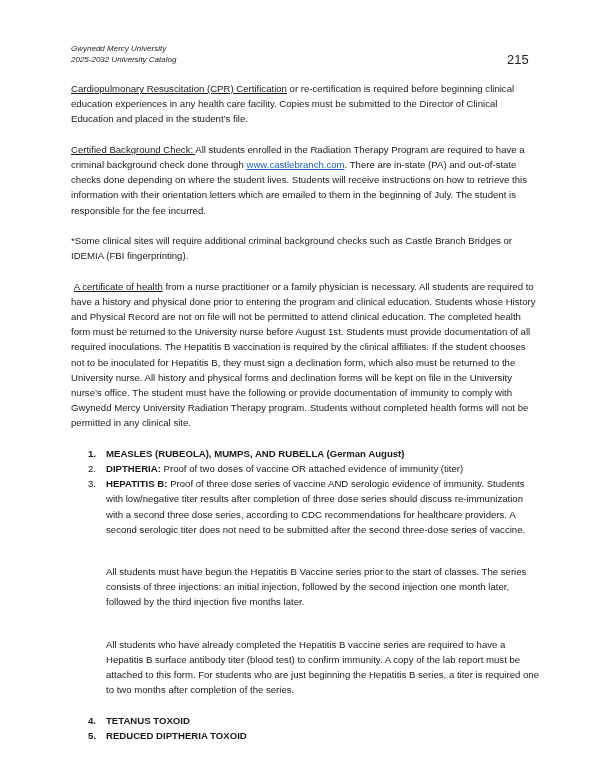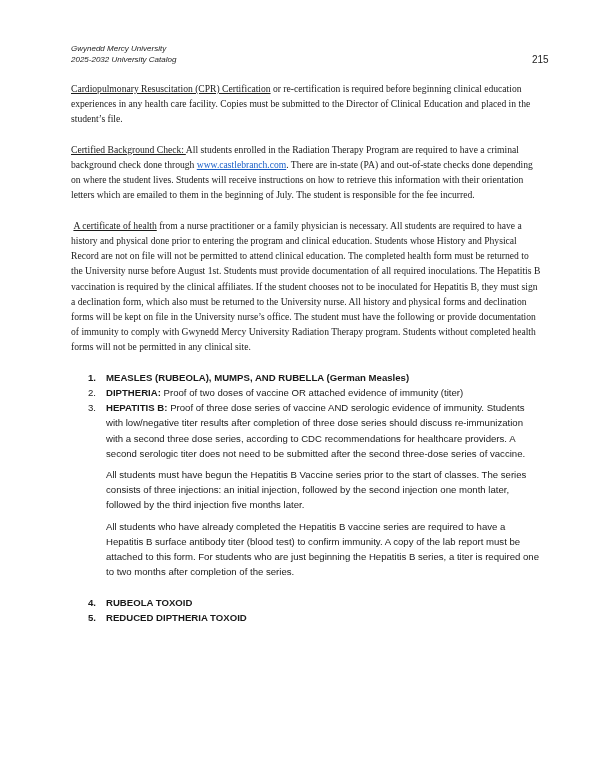--- a/index.html
+++ b/index.html
@@ -3,55 +3,56 @@
 <meta charset="utf-8">
 <style>
   html, body { margin: 0; padding: 0; background: #ffffff; }
   body {
     width: 600px; height: 776px; overflow: hidden; position: relative;
     font-family: "Liberation Sans", sans-serif;
     color: #1a1a1a;
   }
   .page { position: absolute; left: 0; top: 0; width: 584px; height: 776px; }
   .hdr { position: absolute; left: 71px; top: 43px; font-style: italic; font-size: 8px; line-height: 11px; color: #222; }
-  .pnum { position: absolute; left: 532px; top: 54px; font-size: 10px; line-height: 11px; color: #222; }
+  .pnum { position: absolute; left: 507px; top: 54px; font-size: 13px; line-height: 11px; color: #222; }
   .body { position: absolute; left: 71px; top: 81px; width: 470px; font-size: 9.6px; line-height: 15.2px; }
-  p { margin: 0 0 15.2px 0; font-family: Liberation Serif, serif; }
+  p { margin: 0 0 15.2px 0; }
   u { text-decoration: underline; }
   a { color: #1a5fc7; text-decoration: underline; }
   .bold { font-weight: bold; }
   .list { margin: 0; padding: 0; list-style: none; }
   .list li { position: relative; padding-left: 35px; }
   .list .num { position: absolute; left: 17px; top: 0; }
-  .sub { margin-top: 6px; }
+  .sub { margin-top: 27px; }
 </style>
 </head>
 <body>
 
 <div class="page">
   <div class="hdr">
     <div>Gwynedd Mercy University</div>
     <div>2025-2032 University Catalog</div>
   </div>
   <div class="pnum">215</div>
 
   <div class="body">
     <p><u>Cardiopulmonary Resuscitation (CPR) Certification</u><span> or re-certification is required before beginning clinical education experiences in any health care facility. Copies must be submitted to the Director of Clinical Education and placed in the student’s file.</span></p>
 
     <p><u>Certified Background Check: </u><span>All students enrolled in the Radiation Therapy Program are required to have a criminal background check done through </span><a>www.castlebranch.com</a><span>. There are in-state (PA) and out-of-state checks done depending on where the student lives. Students will receive instructions on how to retrieve this information with their orientation letters which are emailed to them in the beginning of July. The student is responsible for the fee incurred.</span></p>
 
 
+    <p>*Some clinical sites will require additional criminal background checks such as Castle Branch Bridges or IDEMIA (FBI fingerprinting).</p>
 
     <p>&nbsp;<u>A certificate of health</u><span> from a nurse practitioner or a family physician is necessary. All students are required to have a history and physical done prior to entering the program and clinical education. Students whose History and Physical Record are not on file will not be permitted to attend clinical education. The completed health form must be returned to the University nurse before August 1st. Students must provide documentation of all required inoculations. The Hepatitis B vaccination is required by the clinical affiliates. If the student chooses not to be inoculated for Hepatitis B, they must sign a declination form, which also must be returned to the University nurse. All history and physical forms and declination forms will be kept on file in the University nurse’s office. The student must have the following or provide documentation of immunity to comply with Gwynedd Mercy University Radiation Therapy program. Students without completed health forms will not be permitted in any clinical site.</span></p>
 
     <ul class="list">
-      <li><span class="num bold">1.</span><span class="bold">MEASLES (RUBEOLA), MUMPS, AND RUBELLA (German Measles)</span></li>
+      <li><span class="num bold">1.</span><span class="bold">MEASLES (RUBEOLA), MUMPS, AND RUBELLA (German August)</span></li>
       <li><span class="num">2.</span><span class="bold">DIPTHERIA:</span><span> Proof of two doses of vaccine OR attached evidence of immunity (titer)</span></li>
       <li><span class="num">3.</span><span class="bold">HEPATITIS B:</span><span> Proof of three dose series of vaccine AND serologic evidence of immunity. Students with low/negative titer results after completion of three dose series should discuss re-immunization with a second three dose series, according to CDC recommendations for healthcare providers. A second serologic titer does not need to be submitted after the second three-dose series of vaccine.</span>
         <div class="sub">All students must have begun the Hepatitis B Vaccine series prior to the start of classes. The series consists of three injections: an initial injection, followed by the second injection one month later, followed by the third injection five months later.</div>
         <div class="sub">All students who have already completed the Hepatitis B vaccine series are required to have a Hepatitis B surface antibody titer (blood test) to confirm immunity. A copy of the lab report must be attached to this form. For students who are just beginning the Hepatitis B series, a titer is required one to two months after completion of the series.</div>
         <div style="height:15.2px"></div>
       </li>
-      <li><span class="num bold">4.</span><span class="bold">RUBEOLA TOXOID</span></li>
+      <li><span class="num bold">4.</span><span class="bold">TETANUS TOXOID</span></li>
       <li><span class="num bold">5.</span><span class="bold">REDUCED DIPTHERIA TOXOID</span></li>
     </ul>
   </div>
 </div>
 
 </body></html>

